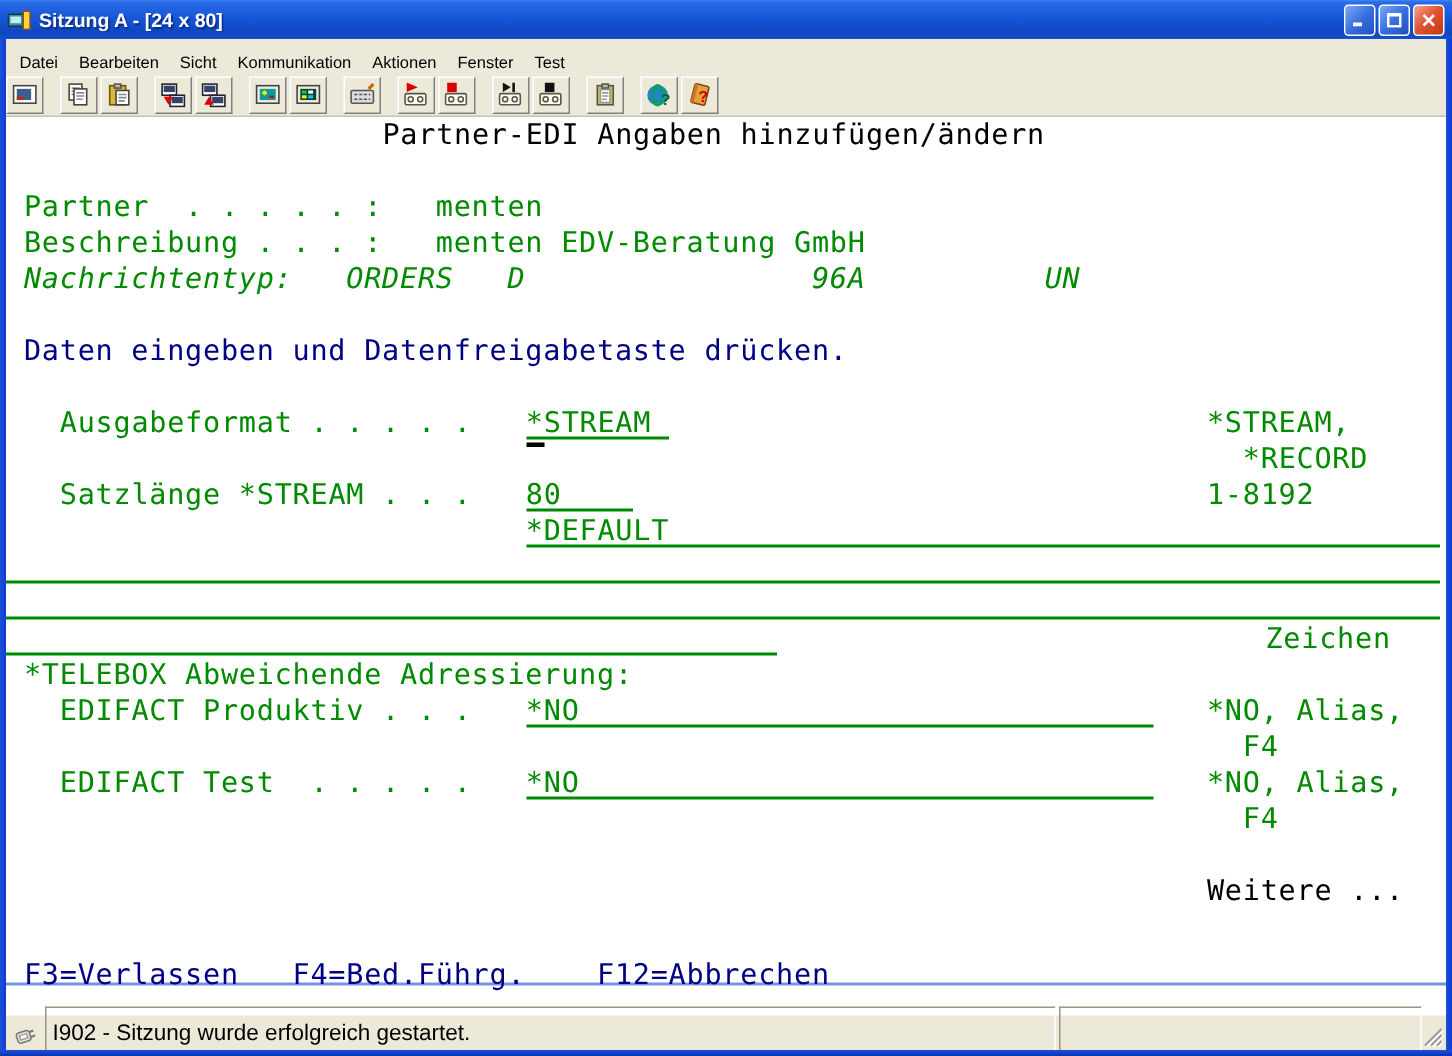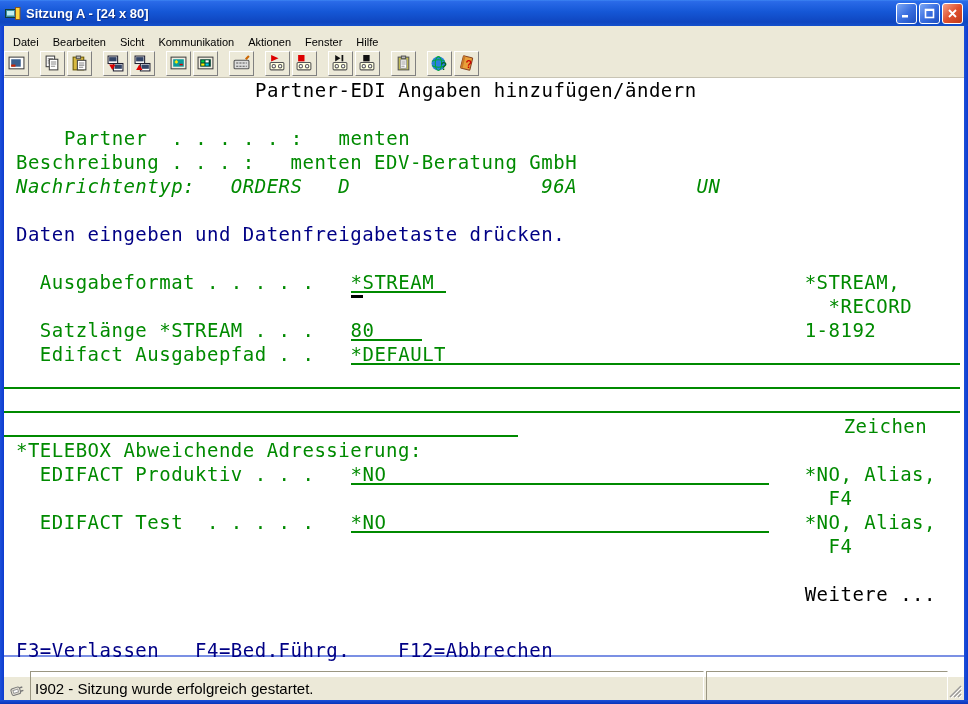--- a/index.html
+++ b/index.html
@@ -84,21 +84,21 @@
     </button>
   </div>
 
   <div class="menubar">
       <div class="menu-item">Datei</div>
       <div class="menu-item">Bearbeiten</div>
       <div class="menu-item">Sicht</div>
       <div class="menu-item">Kommunikation</div>
       <div class="menu-item">Aktionen</div>
       <div class="menu-item">Fenster</div>
-      <div class="menu-item">Hilfe</div>
+      <div class="menu-item">Test</div>
     </div>
 
   <div class="toolbar">
       <div class="tb-group">
         <button class="tb-btn">
           <svg class="tb-ico" viewBox="0 0 16 16">
             <rect x="1" y="2" width="14" height="11" fill="#fff" stroke="#444"></rect>
             <rect x="3" y="4" width="9" height="7" fill="#3a5f8f"></rect>
             <rect x="3" y="9" width="4" height="2" fill="#cc2200"></rect>
           </svg>
@@ -235,30 +235,29 @@
             </g>
             <text x="7" y="12" font-size="10" font-weight="bold" fill="#cc0000">?</text>
           </svg>
         </button>
       </div>
     </div>
 
   <div class="terminal">
     <div class="oia-sep"></div>
   <span class="tl black" style="left: 250.95px; top: 2px;">Partner-EDI Angaben hinzufügen/ändern</span>
-      <span class="tl green" style="left: 11.95px; top: 50px; margin-left: 48px;">Partner  . . . . . :   menten</span>
+      <span class="tl green" style="left: 11.95px; top: 50px;">Partner  . . . . . :   menten</span>
       <span class="tl green" style="left: 11.95px; top: 74px;">Beschreibung . . . :   menten EDV-Beratung GmbH</span>
       <span class="tl green" style="left: 11.95px; top: 98px; font-style: italic;">Nachrichtentyp:   ORDERS   D                96A          UN</span>
       <span class="tl blue" style="left: 11.95px; top: 146px;">Daten eingeben und Datenfreigabetaste drücken.</span>
       <span class="tl green" style="left: 35.85px; top: 194px;">Ausgabeformat . . . . .</span>
       <span class="tl green" style="left: 800.65px; top: 194px;">*STREAM,</span>
       <span class="tl green" style="left: 824.55px; top: 218px;">*RECORD</span>
       <span class="tl green" style="left: 35.85px; top: 242px;">Satzlänge *STREAM . . .</span>
       <span class="tl green" style="left: 800.65px; top: 242px;">1-8192</span>
-      <span class="tl green" style="left: 35.85px; top: 266px;">Edifact Ausgabepfad . .</span>
       <span class="tl green" style="left: 800.65px; top: 338px; margin-left: 39px;">Zeichen</span>
       <span class="tl green" style="left: 11.95px; top: 362px;">*TELEBOX Abweichende Adressierung:</span>
       <span class="tl green" style="left: 35.85px; top: 386px;">EDIFACT Produktiv . . .</span>
       <span class="tl green" style="left: 800.65px; top: 386px;">*NO, Alias,</span>
       <span class="tl green" style="left: 824.55px; top: 410px;">F4</span>
       <span class="tl green" style="left: 35.85px; top: 434px;">EDIFACT Test  . . . . .</span>
       <span class="tl green" style="left: 800.65px; top: 434px;">*NO, Alias,</span>
       <span class="tl green" style="left: 824.55px; top: 458px;">F4</span>
       <span class="tl black" style="left: 800.65px; top: 506px;">Weitere ...</span>
       <span class="tl blue" style="left: 11.95px; top: 530px; margin-top: 32px;">F3=Verlassen   F4=Bed.Führg.    F12=Abbrechen</span>

